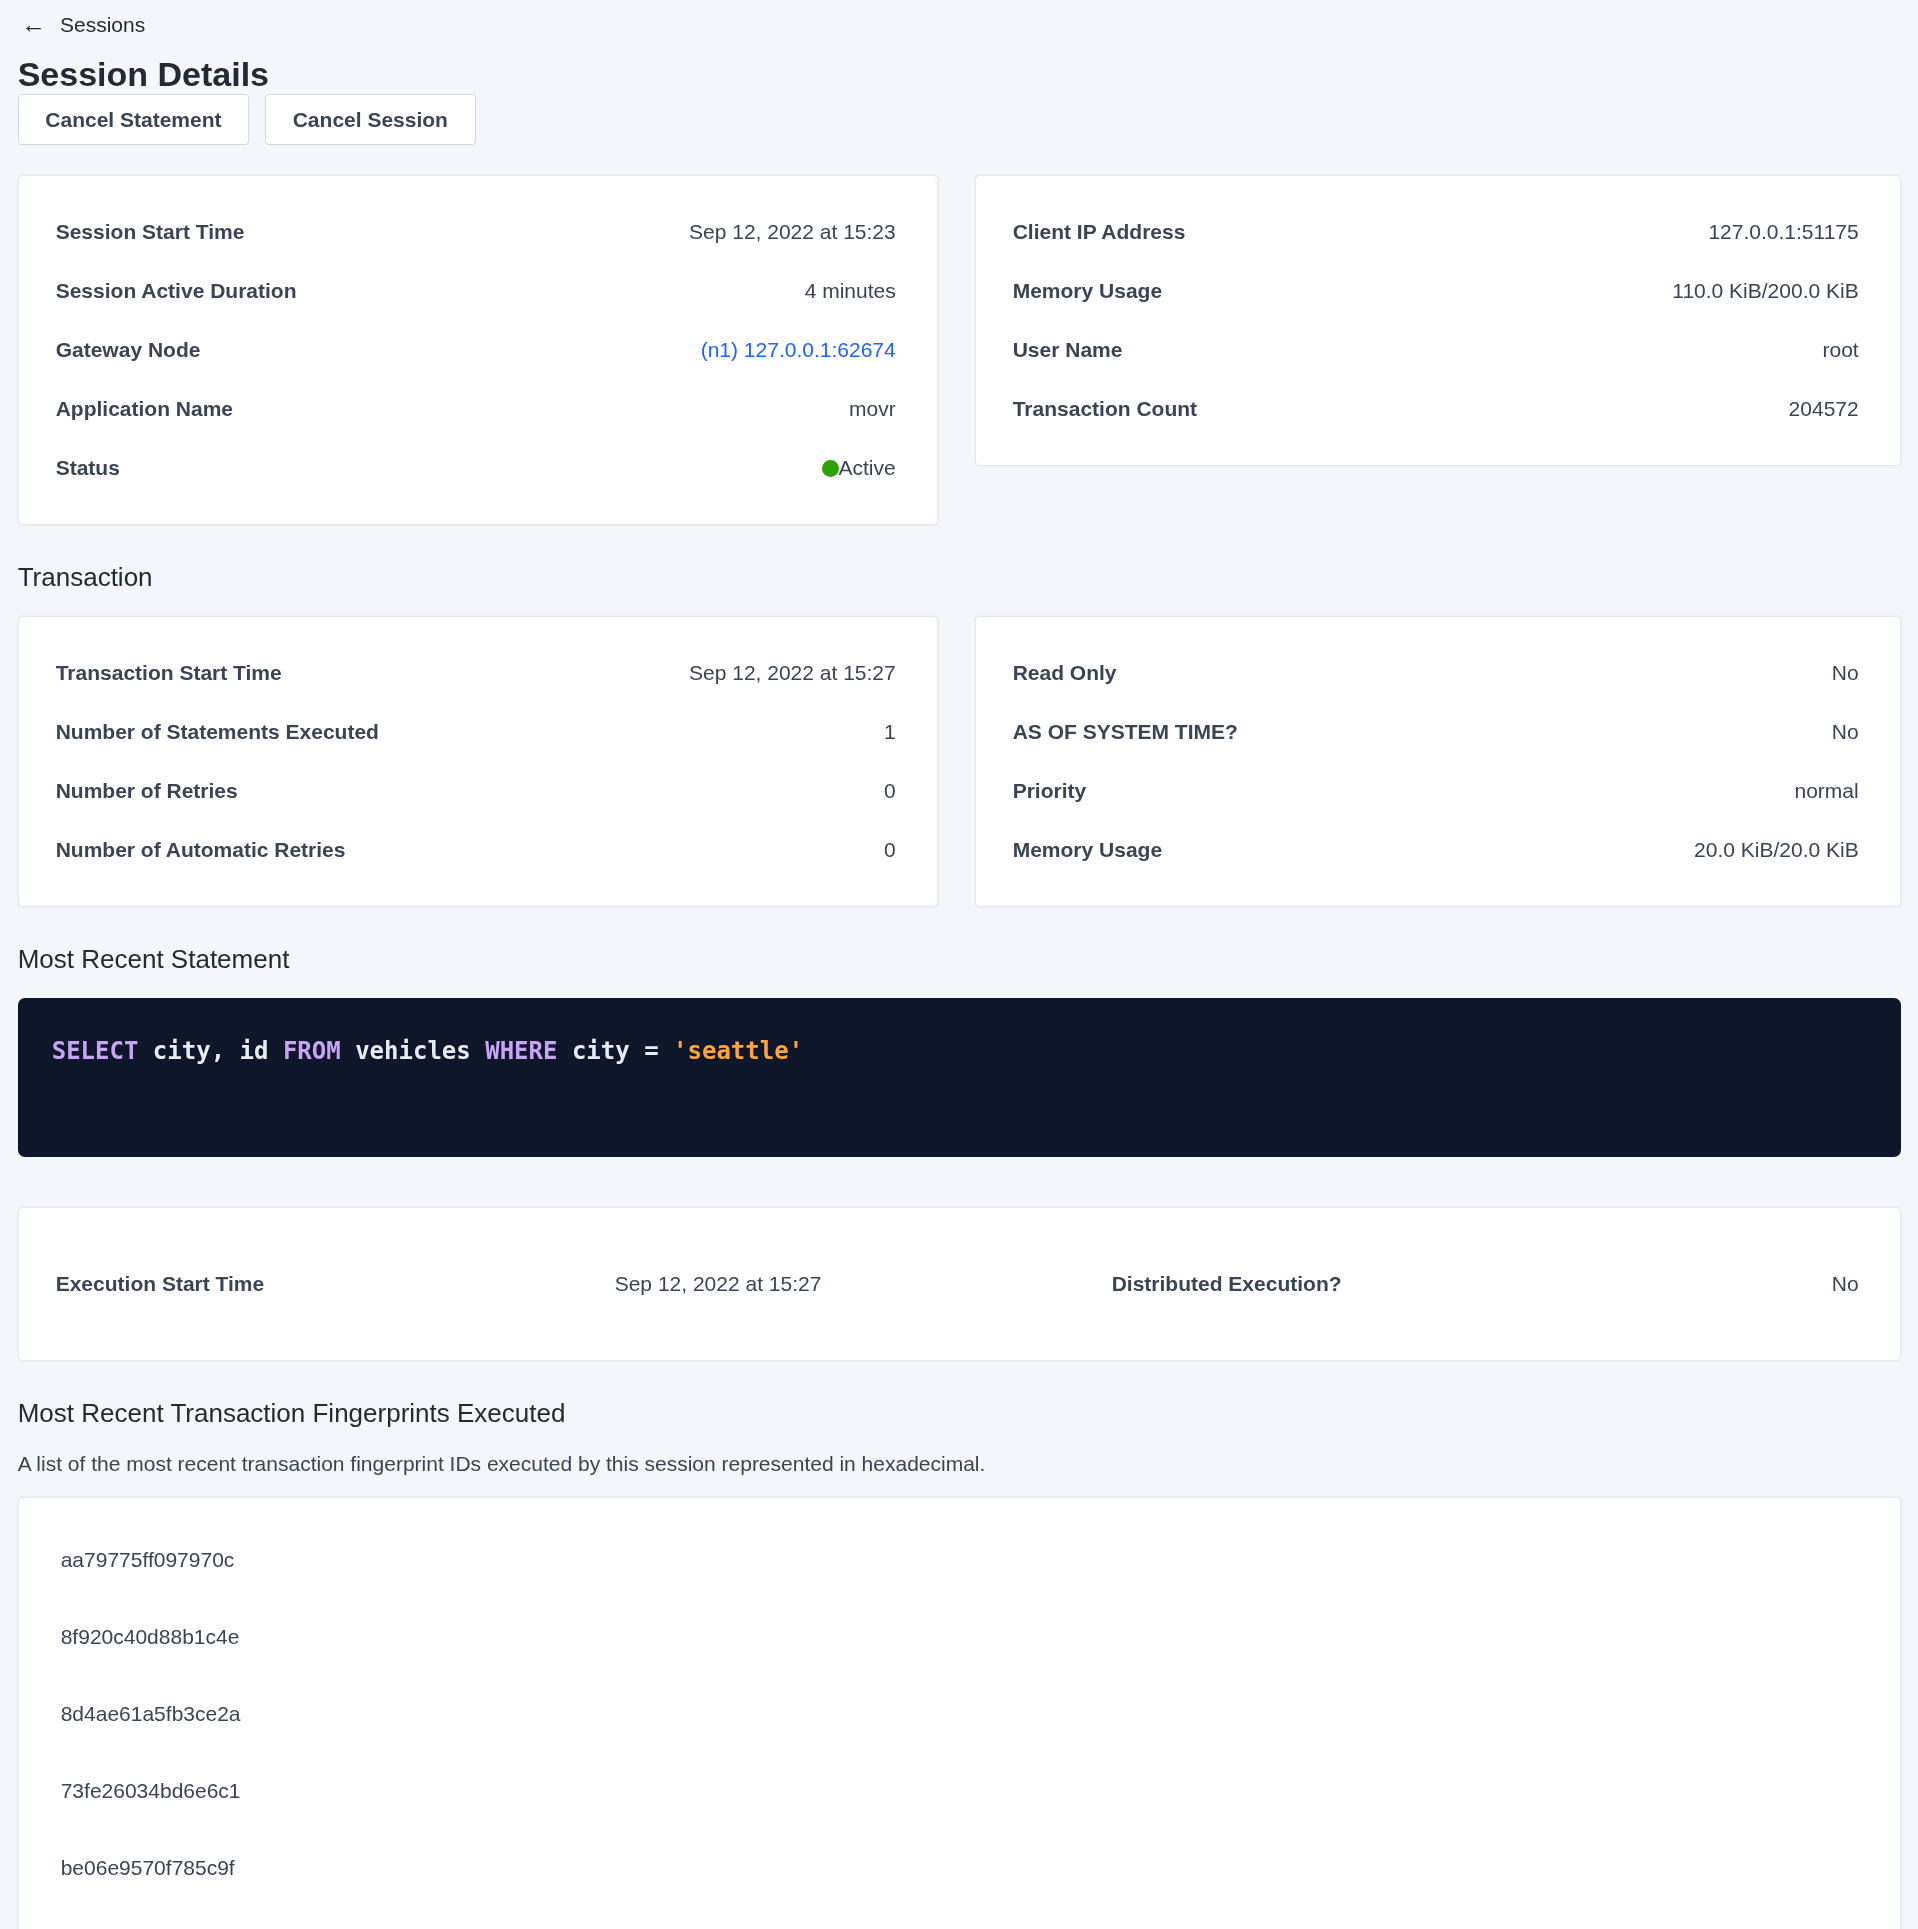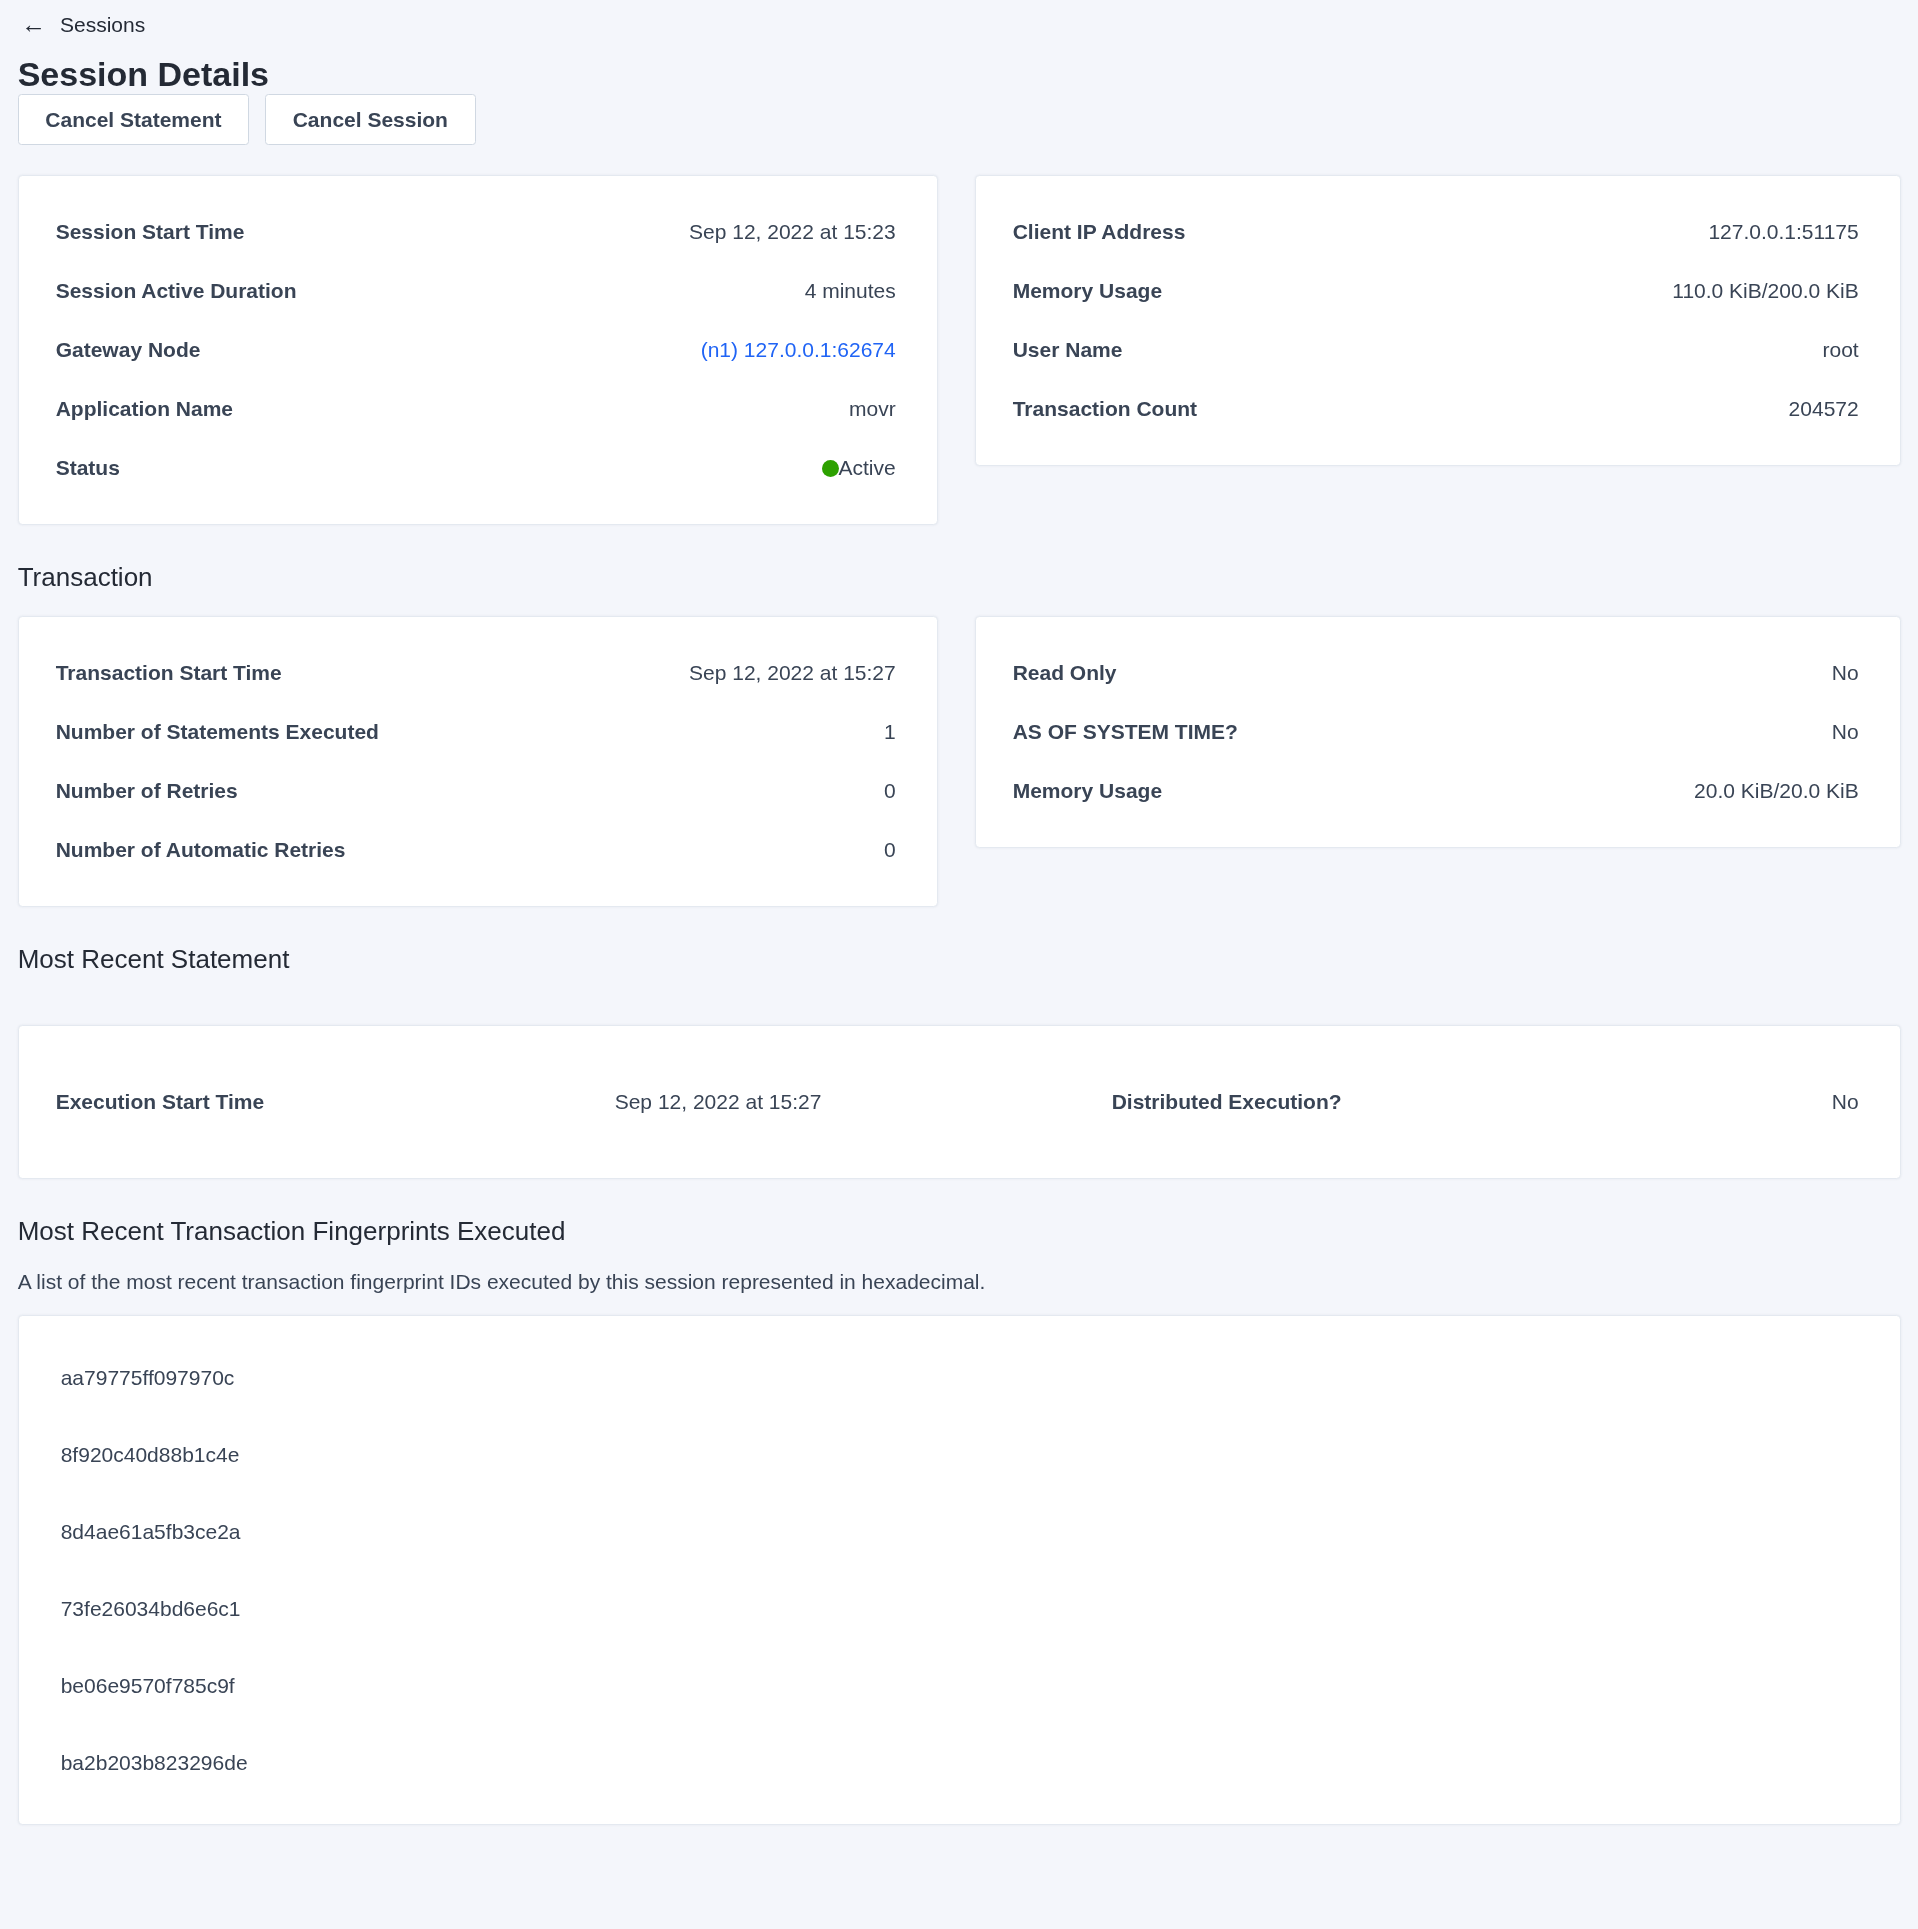--- a/index.html
+++ b/index.html
@@ -170,28 +170,33 @@
     <div class="card half2">
       <div class="row">
         <span class="lbl">Read Only</span>
         <span class="val">No</span>
       </div>
       <div class="row">
         <span class="lbl">AS OF SYSTEM TIME?</span>
         <span class="val">No</span>
       </div>
       <div class="row">
+        <span class="lbl">Priority</span>
+        <span class="val">normal</span>
+      </div>
+      <div class="row">
         <span class="lbl">Memory Usage</span>
         <span class="val">20.0 KiB/20.0 KiB</span>
       </div>
     </div>
   </div>
 
   <div class="section-title">Most Recent Statement</div>
 
+  <div class="code"><span class="tok-k">SELECT</span><span class="tok-p"> city, id </span><span class="tok-k">FROM</span><span class="tok-p"> vehicles </span><span class="tok-k">WHERE</span><span class="tok-p"> city = </span><span class="tok-s">'seattle'</span></div>
 
   <div class="card exec-card">
     <div class="exec-grid">
       <span class="lbl">Execution Start Time</span>
       <span class="val" style="text-align:left">Sep 12, 2022 at 15:27</span>
       <span class="lbl">Distributed Execution?</span>
       <span class="val right">No</span>
     </div>
   </div>
 

